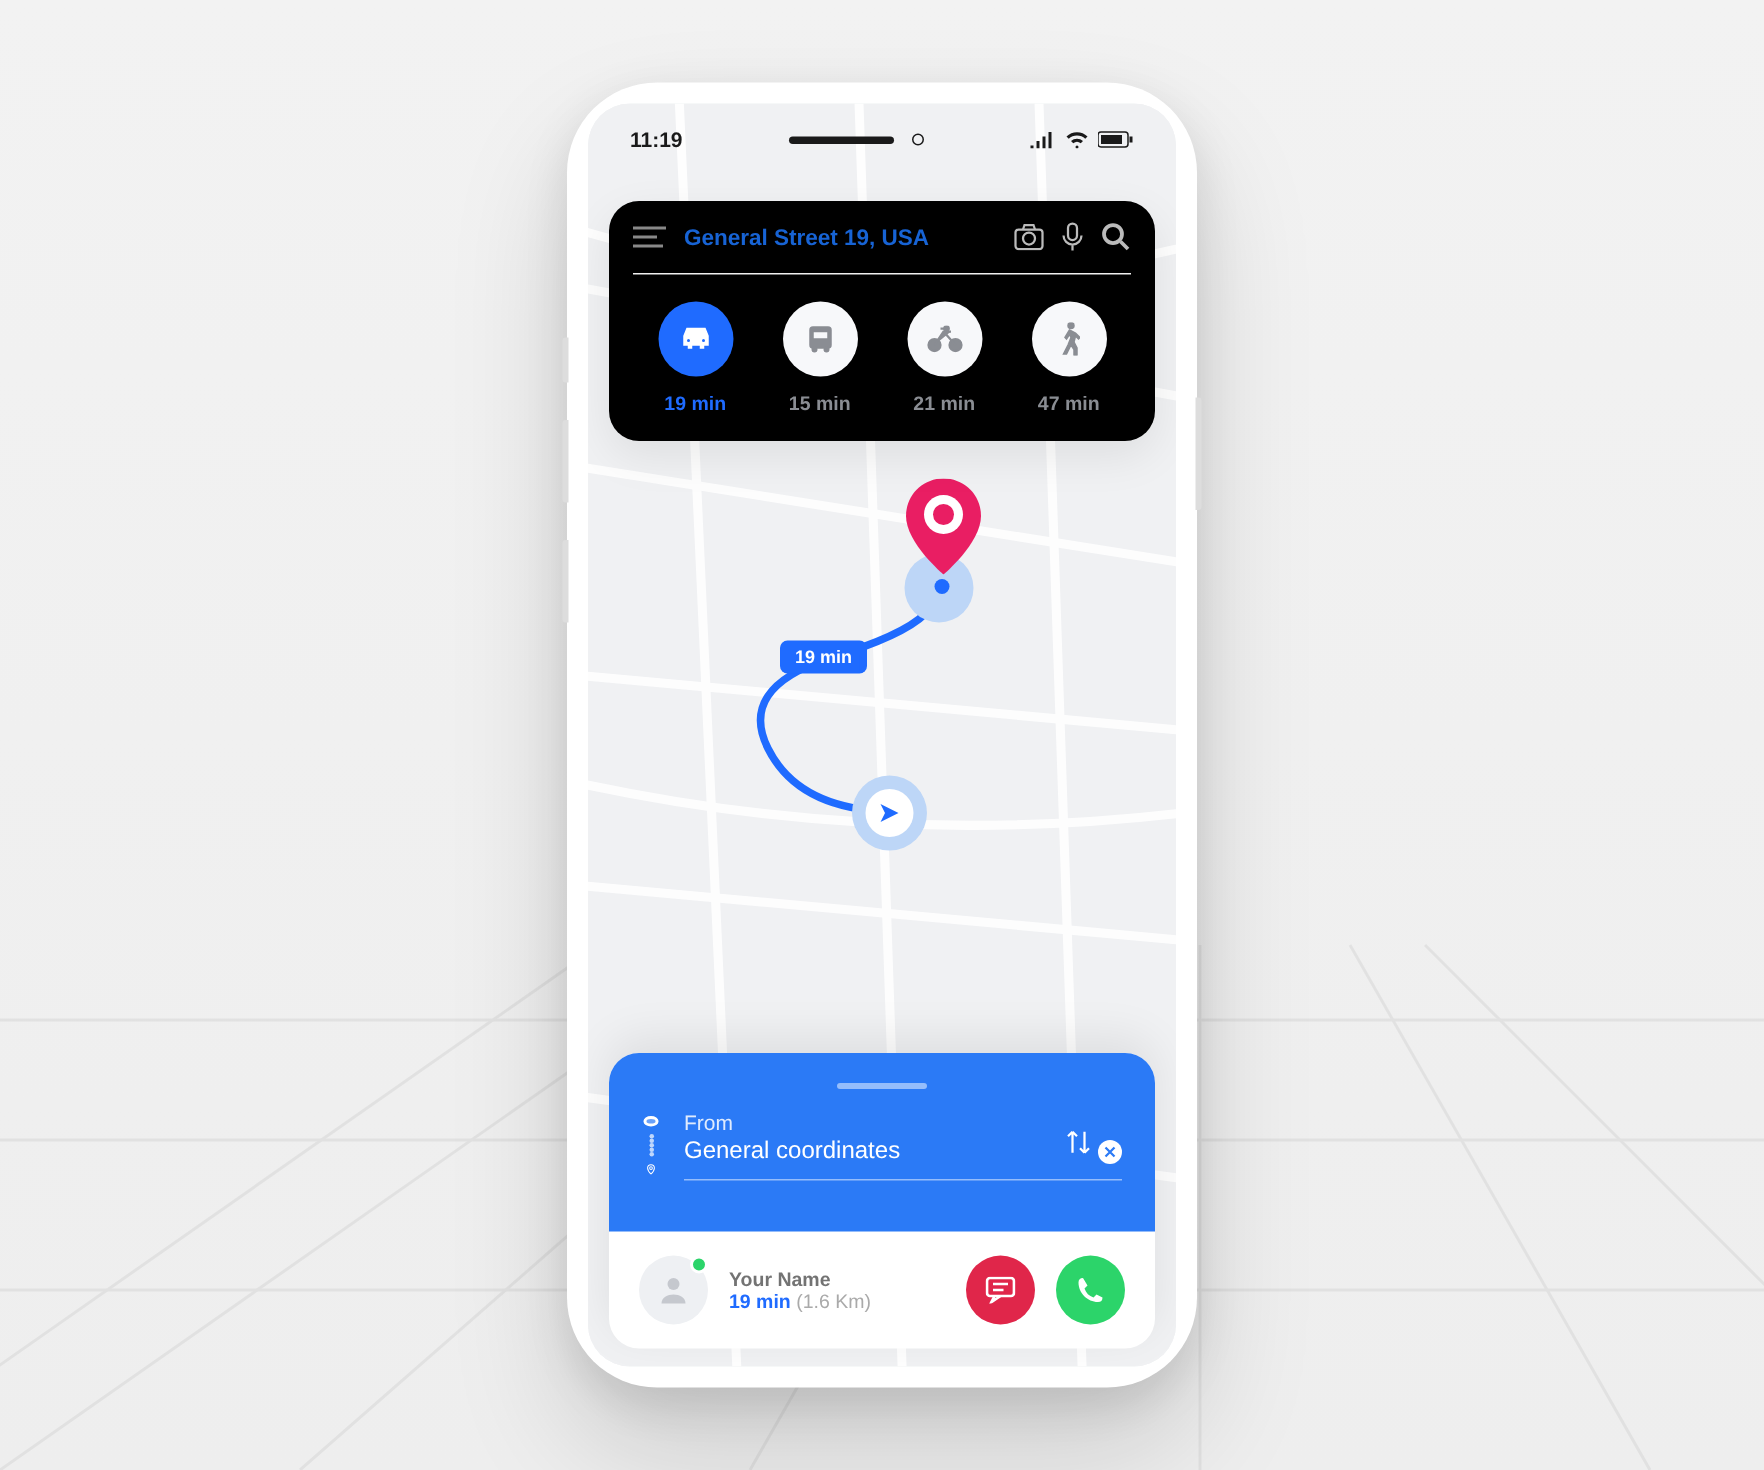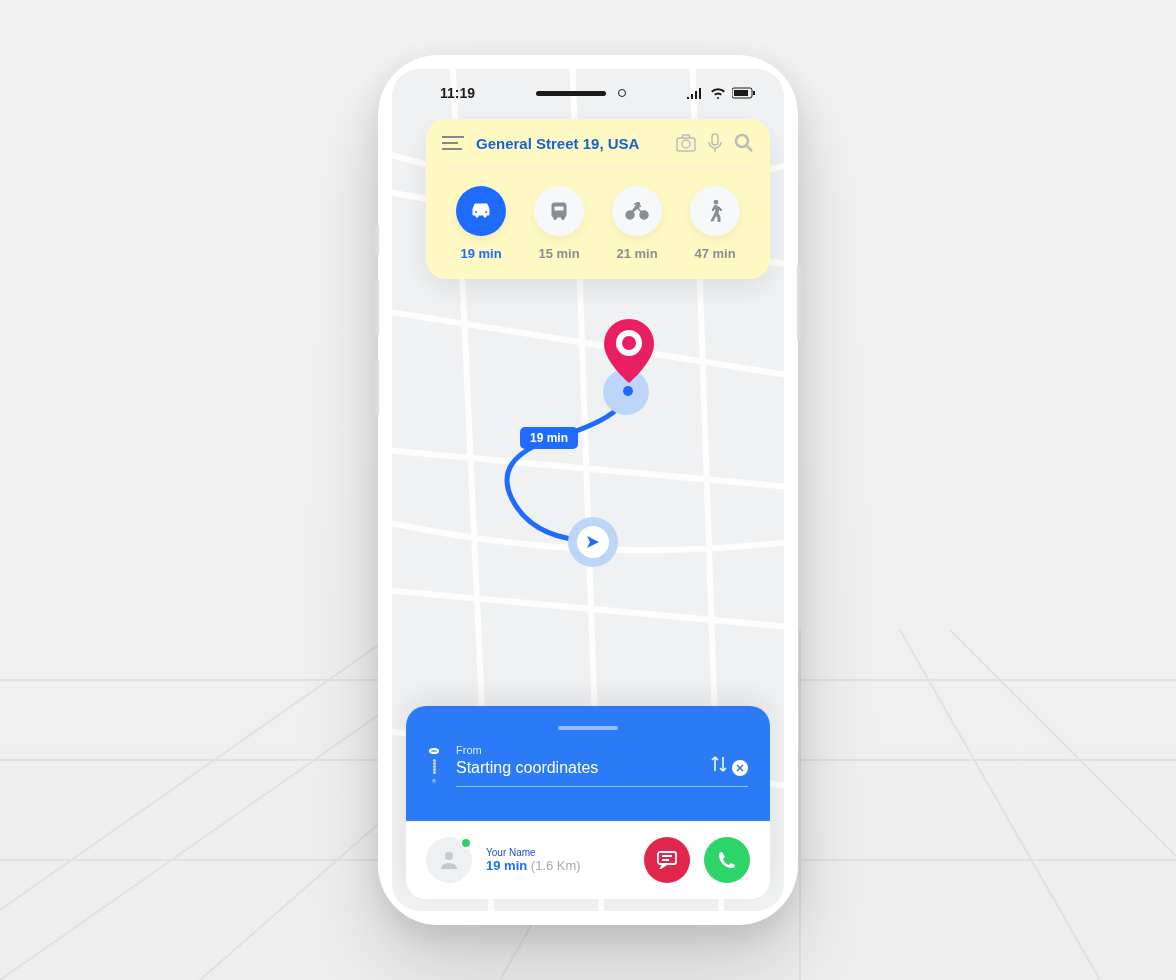--- a/index.html
+++ b/index.html
@@ -25,39 +25,38 @@
 .phone-buttons-left div { background: #ddd; width: 4px; margin-bottom: 25px; border-radius: 2px 0 0 2px; }
 .pb1 { height: 30px; } .pb2 { height: 55px; } .pb3 { height: 55px; }
 .phone-buttons-right { position: absolute; right: -3px; top: 210px; width: 4px; height: 75px; background: #ddd; border-radius: 0 2px 2px 0; }
 
 .screen {
   width: 100%; height: 100%;
   background: #f0f1f3;
   border-radius: 28px;
   overflow: hidden;
   position: relative;
-  padding-left: 20px;
 }
 
 
 .map-bg { position: absolute; inset: 0; }
 .map-bg svg { width: 100%; height: 100%; }
 
 .statusbar {
   position: relative; z-index: 5;
   display: flex; justify-content: space-between; align-items: center;
   padding: 16px 28px 8px;
   font-size: 14px; font-weight: 600; color: #1a1a1a;
 }
 .status-icons { display: flex; gap: 6px; align-items: center; }
 
 .top-card {
   position: relative; z-index: 5;
-  margin: 10px 14px 0;
-  background: #fef9c3;
+  margin: 25px 14px 0;
+  background: #000000;
   border-radius: 20px;
   box-shadow: 0 10px 30px rgba(0,0,0,0.08);
   padding: 14px 16px 18px;
 }
 .search-row {
   display: flex; align-items: center; gap: 12px;
   padding-bottom: 14px;
   border-bottom: 1px solid #f0f0f0;
 }
 .menu-icon { display: flex; flex-direction: column; gap: 4px; cursor: pointer; }
@@ -100,37 +99,37 @@
   background: #fff; border-radius: 20px;
   box-shadow: 0 -10px 30px rgba(0,0,0,0.08);
   z-index: 5; overflow: hidden;
 }
 .route-inputs {
   background: #2b7af6; color: #fff; padding: 20px 22px 22px; position: relative;
 }
 .drag-handle { width: 60px; height: 4px; background: rgba(255,255,255,0.5); border-radius: 3px; margin: 0 auto 14px; }
 .input-block { position: relative; padding-left: 28px; }
 .input-row { margin-bottom: 4px; }
-.input-label { font-size: 11px; opacity: 0.85; }
+.input-label { font-size: 14px; opacity: 0.85; }
 .input-value { font-size: 16px; font-weight: 500; padding: 3px 0; display: flex; align-items: center; justify-content: space-between; }
 .clear-btn { width: 16px; height: 16px; background: #fff; border-radius: 50%; display: flex; align-items: center; justify-content: center; cursor: pointer; }
 .clear-btn svg { stroke: #2b7af6; }
 .divider-line { height: 1px; background: rgba(255,255,255,0.5); margin: 6px 0 12px; }
 .route-markers { position: absolute; left: 0; top: 4px; bottom: 4px; display: flex; flex-direction: column; align-items: center; }
 .marker-dot { width: 10px; height: 10px; border: 2px solid #fff; border-radius: 50%; background: rgba(255,255,255,0.3); }
 .marker-dots-line { flex: 1; display: flex; flex-direction: column; justify-content: space-around; padding: 5px 0; }
 .marker-dots-line span { width: 3px; height: 3px; background: rgba(255,255,255,0.7); border-radius: 50%; margin: 0 auto; }
 .swap-btn { position: absolute; right: 20px; top: 50%; transform: translateY(-50%); cursor: pointer; }
 
 .driver-row { display: flex; align-items: center; padding: 16px 20px; gap: 14px; }
 .avatar-wrap { position: relative; }
 .avatar { width: 46px; height: 46px; background: #eef0f3; border-radius: 50%; display: flex; align-items: center; justify-content: center; }
 .online-dot { position: absolute; top: 0; right: 0; width: 12px; height: 12px; background: #2cd46a; border-radius: 50%; border: 2px solid #fff; }
 .driver-info { flex: 1; }
-.driver-name { font-size: 10px; color: #1d4ed8; font-weight: 400; }
+.driver-name { font-size: 13px; color: #737373; font-weight: 700; }
 .driver-meta { font-size: 13px; }
 .driver-time { color: #1f6bff; font-weight: 700; }
 .driver-dist { color: #aaa; }
 .action-btn { width: 46px; height: 46px; border-radius: 50%; display: flex; align-items: center; justify-content: center; cursor: pointer; }
 .chat-btn { background: #e0264a; }
 .call-btn { background: #2cd46a; }
 </style>
 </head>
 <body>
 
@@ -295,21 +294,21 @@
                 <span></span>
               </div>
             <svg width="12" height="16" viewBox="0 0 12 16" fill="none" stroke="#fff" stroke-width="1.5">
                 <path d="M6 1C3 1 1 3 1 6c0 4 5 9 5 9s5-5 5-9c0-3-2-5-5-5z"></path>
                 <circle cx="6" cy="6" r="2"></circle>
               </svg>
           </div>
           <div class="input-row">
             <div class="input-label">From</div>
             <div class="input-value">
-              <span>Starting coordinates</span>
+              <span>General coordinates</span>
               <div class="clear-btn">
                   <svg width="8" height="8" viewBox="0 0 8 8" stroke-width="1.5">
                     <path d="M1 1l6 6M7 1l-6 6"></path>
                   </svg>
                 </div>
             </div>
           </div>
           <div class="divider-line"></div>
           <div class="swap-btn">
             <svg width="18" height="20" viewBox="0 0 18 20" fill="none" stroke="#fff" stroke-width="1.5">

